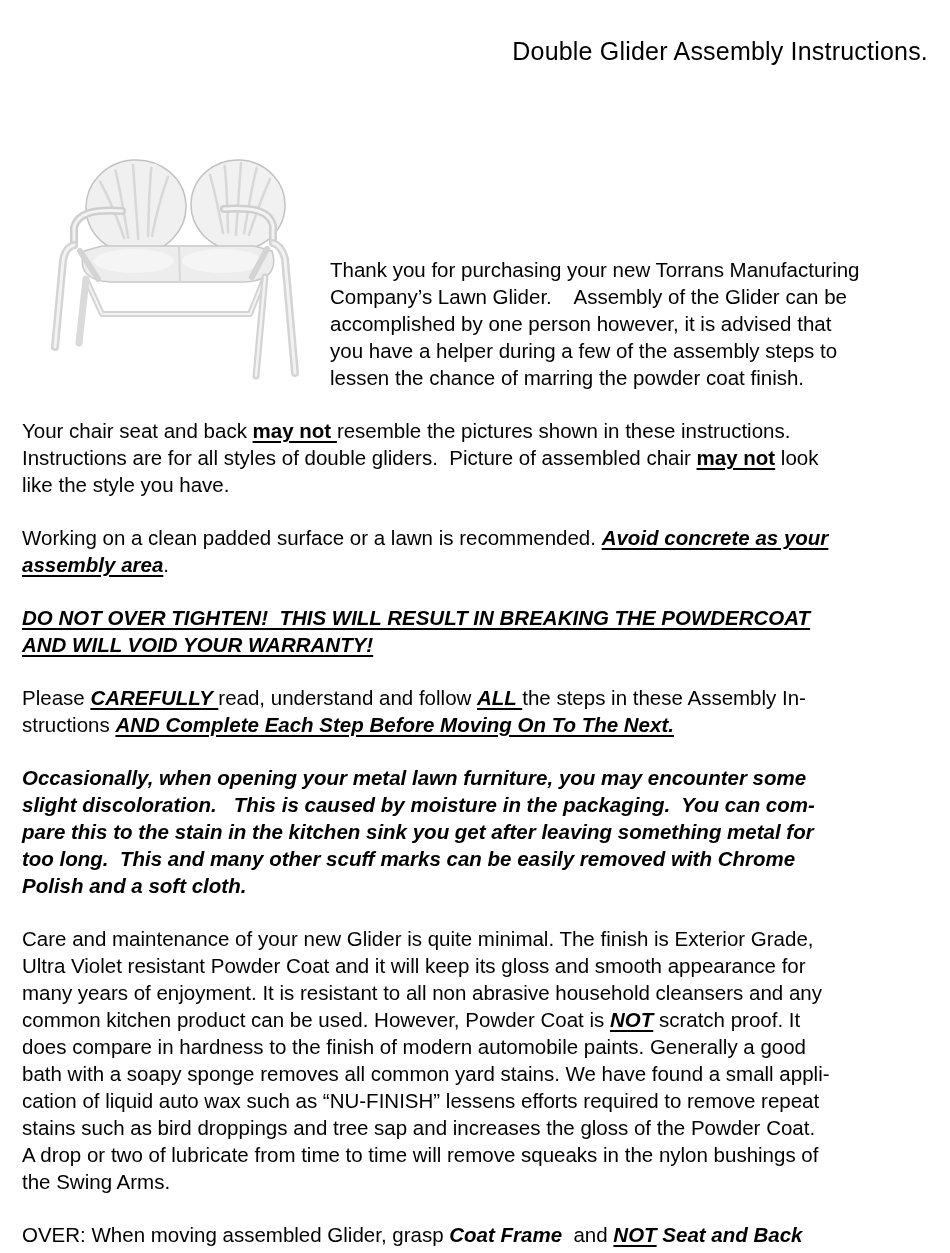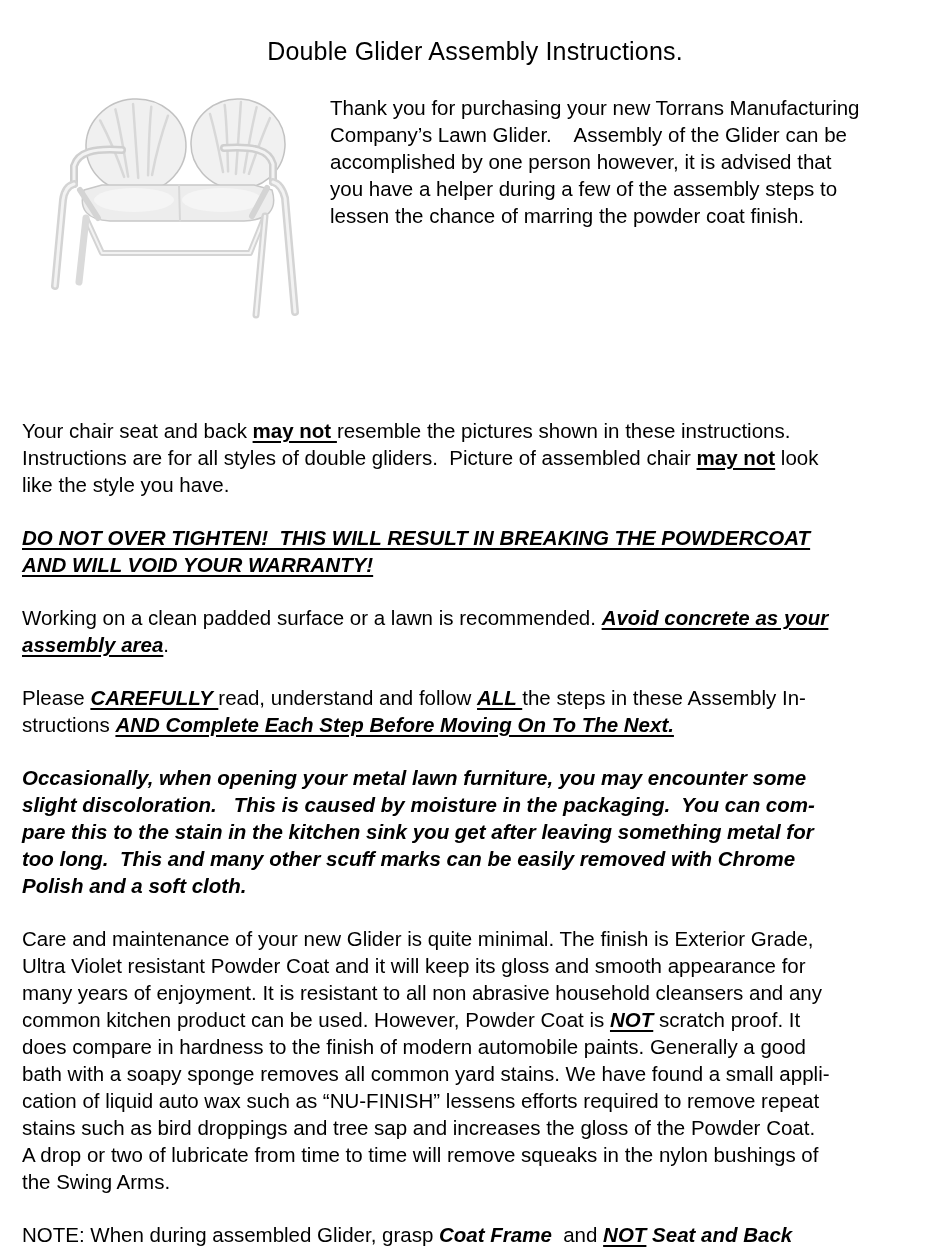--- a/index.html
+++ b/index.html
@@ -5,28 +5,28 @@
   html, body { margin: 0; padding: 0; }
   body {
     width: 950px; height: 1253px;
     background: #ffffff; color: #000000;
     font-family: "Liberation Sans", sans-serif;
     overflow: hidden;
   }
   .page { padding: 0 22px; }
   h1.title {
     font-size: 25px; font-weight: 400;
-    text-align: center;
+    text-align: right;
     margin: 36px 0 0 0;
     line-height: 30px;
     letter-spacing: 0.2px;
   }
   .intro-row {
     display: flex;
-    align-items: flex-start;
+    align-items: flex-end;
     margin-top: 20px;
     height: 305px;
   }
   figure.glider-photo { margin: 0; width: 300px; flex: 0 0 300px; }
   .rich, .content p {
     font-size: 20.5px;
     line-height: 27px;
     white-space: pre-wrap;
     margin: 0;
   }
@@ -95,38 +95,38 @@
 Company’s Lawn Glider.    Assembly of the Glider can be
 accomplished by one person however, it is advised that
 you have a helper during a few of the assembly steps to
 lessen the chance of marring the powder coat finish.</span></p>
   </div>
 
   <div class="content">
       <p><span>Your chair seat and back </span><span class="b u">may not </span><span>resemble the pictures shown in these instructions.
 Instructions are for all styles of double gliders.  Picture of assembled chair </span><span class="b u">may not</span><span> look
 like the style you have.</span></p>
+      <p><span>Working on a clean padded surface or a lawn is recommended. </span><span class="b i u">Avoid concrete as your
+assembly area</span><span>.</span></p>
       <p><span class="b i u">DO NOT OVER TIGHTEN!  THIS WILL RESULT IN BREAKING THE POWDERCOAT
 AND WILL VOID YOUR WARRANTY!</span></p>
-      <p><span>Working on a clean padded surface or a lawn is recommended. </span><span class="b i u">Avoid concrete as your
-assembly area</span><span>.</span></p>
       <p><span>Please </span><span class="b i u">CAREFULLY </span><span>read, understand and follow </span><span class="b i u">ALL </span><span>the steps in these Assembly In-
 structions </span><span class="b i u">AND Complete Each Step Before Moving On To The Next.</span></p>
       <p><span class="b i">Occasionally, when opening your metal lawn furniture, you may encounter some
 slight discoloration.   This is caused by moisture in the packaging.  You can com-
 pare this to the stain in the kitchen sink you get after leaving something metal for
 too long.  This and many other scuff marks can be easily removed with Chrome
 Polish and a soft cloth.</span></p>
       <p><span>Care and maintenance of your new Glider is quite minimal. The finish is Exterior Grade,
 Ultra Violet resistant Powder Coat and it will keep its gloss and smooth appearance for
 many years of enjoyment. It is resistant to all non abrasive household cleansers and any
 common kitchen product can be used. However, Powder Coat is </span><span class="b i u">NOT</span><span> scratch proof. It
 does compare in hardness to the finish of modern automobile paints. Generally a good
 bath with a soapy sponge removes all common yard stains. We have found a small appli-
 cation of liquid auto wax such as “NU-FINISH” lessens efforts required to remove repeat
 stains such as bird droppings and tree sap and increases the gloss of the Powder Coat.
 A drop or two of lubricate from time to time will remove squeaks in the nylon bushings of
 the Swing Arms.</span></p>
-      <p><span>NOTE: When during assembled Glider, grasp </span><span class="b i">Coat Frame</span><span>  and </span><span class="b i u">NOT</span><span class="b i"> Seat and Back
+      <p><span>OVER: When moving assembled Glider, grasp </span><span class="b i">Coat Frame</span><span>  and </span><span class="b i u">NOT</span><span class="b i"> Seat and Back
 Chair assembly</span><span class="b">  of </span><span class="b i">DOUBLE</span><span class="b"> Glider.</span></p>
     </div>
 
 </div>
 
 </body></html>

